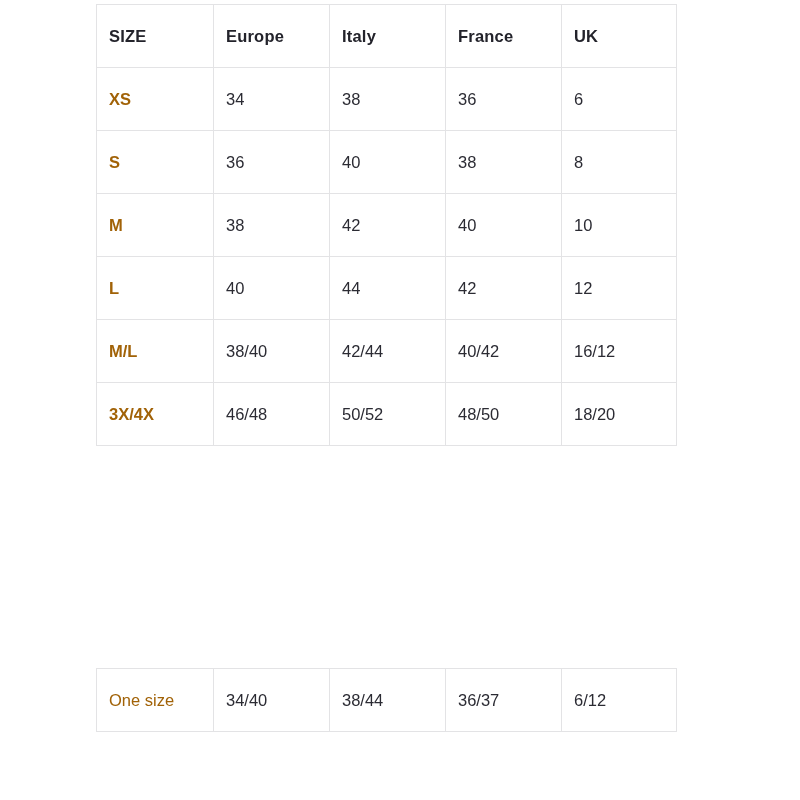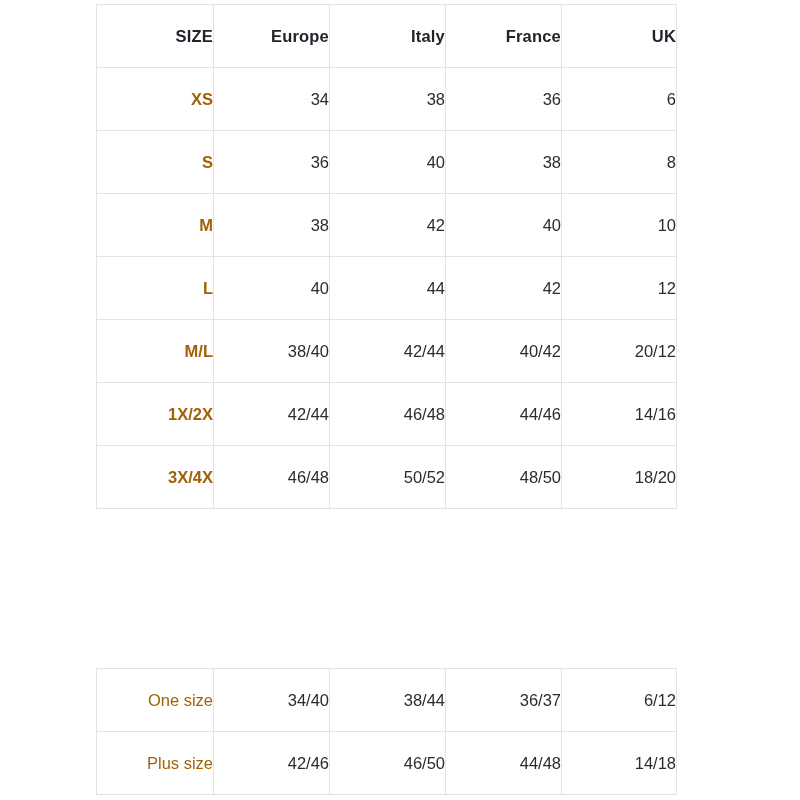--- a/index.html
+++ b/index.html
@@ -26,26 +26,26 @@
   .table-wrap.primary { top: 4px; }
   .table-wrap.secondary { top: 668px; }
 
   table.size-table {
     border-collapse: collapse;
     width: 580px;
     table-layout: fixed;
   }
   table.size-table td, table.size-table th {
     border: 1px solid #e3e3e5;
-    text-align: right;
+    text-align: left;
     vertical-align: middle;
     color: #2b2b33;
     font-weight: normal;
     font-size: 16.5px;
-    padding: 0;
+    padding: 12px;
     margin-top: 40px;
   }
   
   col.c0 { width: 117px; }
   col.c1 { width: 116px; }
   col.c2 { width: 116px; }
   col.c3 { width: 116px; }
   col.c4 { width: 115px; }
 
   table.size-table thead th {
@@ -118,28 +118,21 @@
           <td>40</td>
           <td>44</td>
           <td>42</td>
           <td>12</td>
         </tr>
         <tr>
           <td class="rowhead">M/L</td>
           <td>38/40</td>
           <td>42/44</td>
           <td>40/42</td>
-          <td>20/12</td>
-        </tr>
-        <tr>
-          <td class="rowhead">1X/2X</td>
-          <td>42/44</td>
-          <td>46/48</td>
-          <td>44/46</td>
-          <td>14/16</td>
+          <td>16/12</td>
         </tr>
         <tr>
           <td class="rowhead">3X/4X</td>
           <td>46/48</td>
           <td>50/52</td>
           <td>48/50</td>
           <td>18/20</td>
         </tr>
       </tbody>
     </table>
@@ -155,24 +148,17 @@
           <col class="c4">
       </colgroup>
       <tbody>
         <tr>
           <td class="rowhead">One size</td>
           <td>34/40</td>
           <td>38/44</td>
           <td>36/37</td>
           <td>6/12</td>
         </tr>
-        <tr>
-          <td class="rowhead">Plus size</td>
-          <td>42/46</td>
-          <td>46/50</td>
-          <td>44/48</td>
-          <td>14/18</td>
-        </tr>
       </tbody>
     </table>
   </div>
 
 </div>
 
 </body></html>

